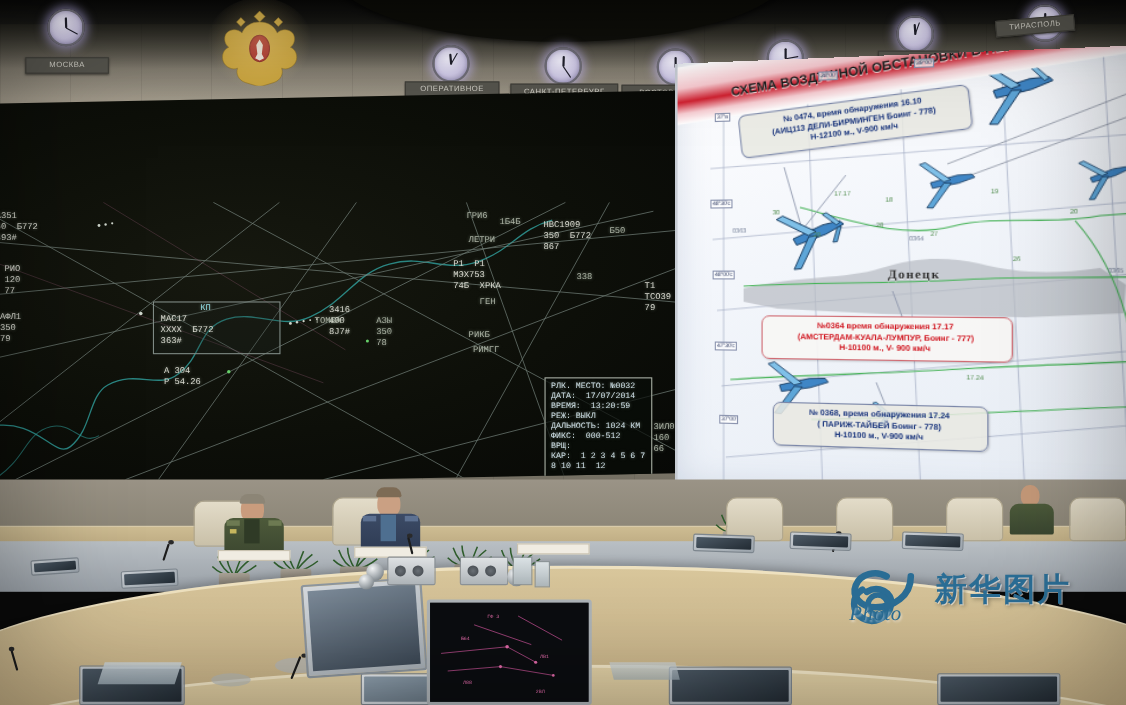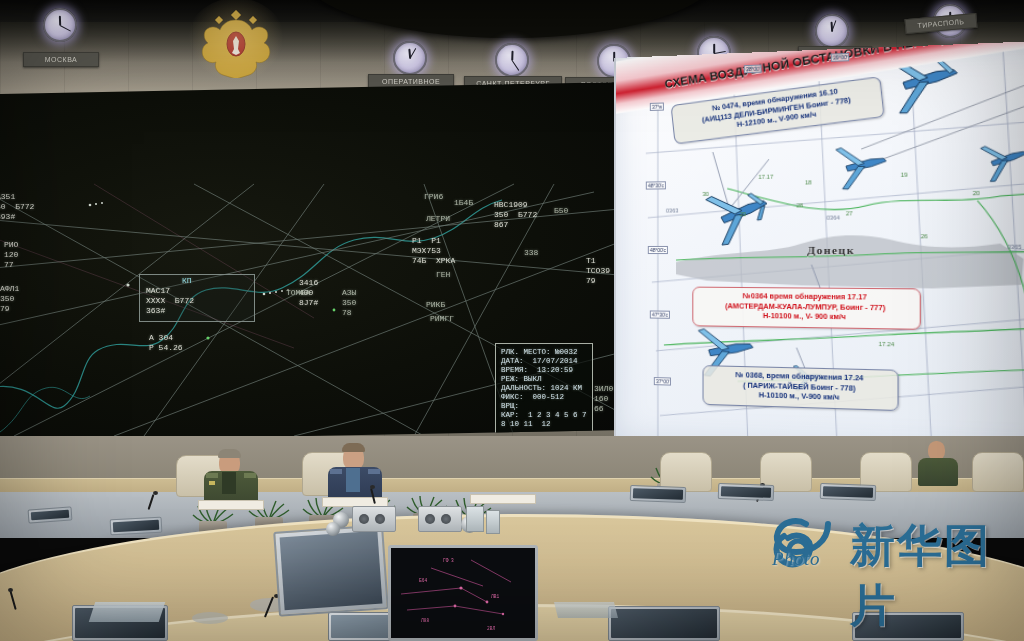--- a/index.html
+++ b/index.html
@@ -225,21 +225,21 @@
   .head { position:absolute; border-radius: 46% 46% 42% 42%; }
   .torso { position:absolute; border-radius: 8px 8px 2px 2px; }
 
   
   .watermark {
     position: absolute; left: 754px; top: 508px; width: 262px; height: 76px;
     pointer-events: none;
   }
   .wm-cn {
     position:absolute; left: 96px; top: 8px;
-    font-family: "DejaVu Sans", sans-serif; font-size: 45px; font-weight: bold;
+    font-family: "DejaVu Sans", sans-serif; font-size: 29px; font-weight: bold;
     color: #2b6e96; letter-spacing: 2px;
     text-shadow: 1px 1px 0 rgba(255,255,255,.55), 2px 2px 4px rgba(0,0,0,.35);
   }
   .wm-photo {
     position:absolute; left: 18px; top: 40px;
     font-family: "Liberation Serif", serif; font-style: italic; font-size: 19px;
     color: #2b6e96; letter-spacing: .5px;
     text-shadow: 1px 1px 2px rgba(255,255,255,.5);
   }
   .vignette {

